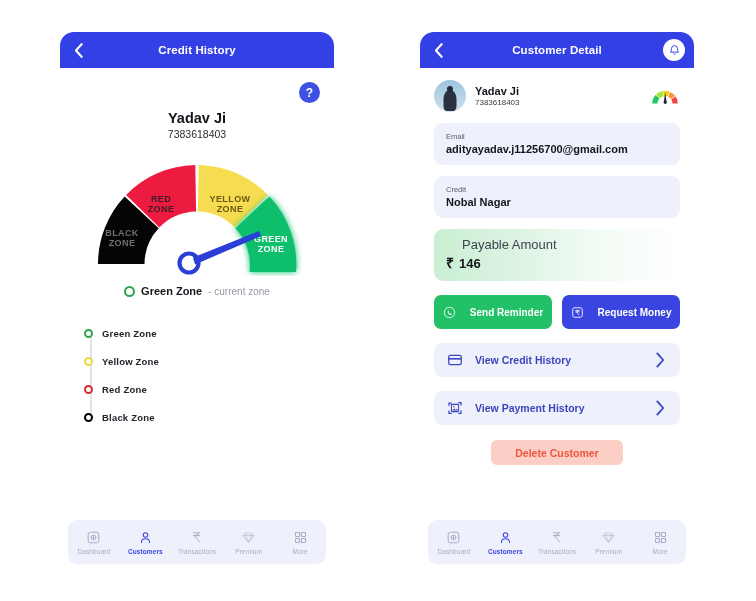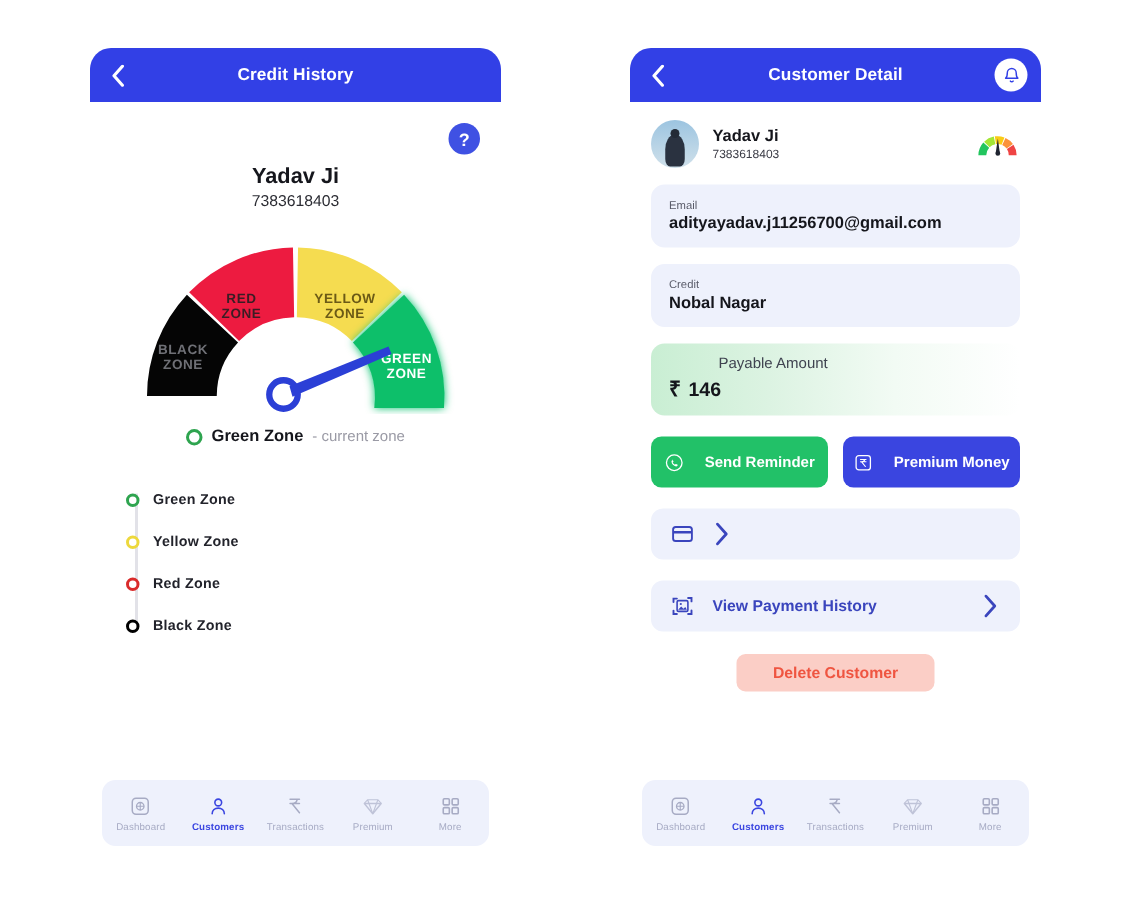--- a/index.html
+++ b/index.html
@@ -174,21 +174,21 @@
   }
   .info-label { font-size: 7.5px; color: #585a68; margin-bottom: 2px; }
   .info-value { font-size: 11px; font-weight: bold; color: #15161c; }
 
   .amount-card {
     margin: 11px 14px 0 14px;
     background: linear-gradient(90deg,#c9eed3 0%, #dcf3e2 32%, #f2fbf4 66%, #ffffff 100%);
     border-radius: 9px;
     padding: 8px 12px 9px 12px;
   }
-  .amt-label { font-size: 10px; color: #3f4350; margin-left: 33px; }
+  .amt-label { font-size: 13px; color: #3f4350; margin-left: 16px; }
   .amt-row { display: flex; align-items: baseline; gap: 5px; margin-top: 1px; }
   .amt-rupee { font-size: 14px; font-weight: bold; color: #15161c; }
   .amt-value { font-size: 13px; font-weight: bold; color: #15161c; }
 
   .btn-row {
     display: flex;
     gap: 10px;
     margin: 14px 14px 0 14px;
   }
   .act-btn {
@@ -453,29 +453,30 @@
           <circle cx="12" cy="12" r="9.6" fill="none" stroke="#ffffff" stroke-width="1.6"></circle>
           <path d="M9.3 8.3c.5-.1.8 0 1 .5l.7 1.5c.1.3 0 .5-.2.7l-.5.5c-.1.2-.1.4 0 .6.5.9 1.2 1.6 2.1 2.1.2.1.4.1.6 0l.5-.5c.2-.2.4-.3.7-.2l1.5.7c.5.2.6.5.5 1-.2.9-1.1 1.4-2 1.3-3-.3-5.3-2.6-5.6-5.6-.1-.9.4-1.8 1.3-2z" fill="#ffffff"></path>
         </svg>
         <span>Send Reminder</span>
       </div>
       <div class="act-btn btn-blue">
         <svg width="13" height="13" viewBox="0 0 24 24">
           <rect x="3.2" y="3.2" width="17.6" height="17.6" rx="3.4" fill="none" stroke="#ffffff" stroke-width="1.6"></rect>
           <path d="M8.6 8h6.8M8.6 10.8h6.8M13.6 8c0 2.1-1.7 2.8-3.6 2.8l4.6 5.8" fill="none" stroke="#ffffff" stroke-width="1.4" stroke-linecap="round" stroke-linejoin="round"></path>
         </svg>
-        <span>Premium Money</span>
+        <span>Request Money</span>
       </div>
     </div>
 
     <div class="link-row">
       <svg width="16" height="16" viewBox="0 0 24 24">
         <rect x="2.6" y="5" width="18.8" height="14" rx="2.6" fill="none" stroke="#3a45bd" stroke-width="1.9"></rect>
         <path d="M2.6 10.2h18.8" stroke="#3a45bd" stroke-width="2.4"></path>
       </svg>
+      <span class="link-label">View Credit History</span>
       <svg width="13" height="16" viewBox="0 0 12 18">
         <path d="M2.4 1.6 L9 9 L2.4 16.4" fill="none" stroke="#3a45bd" stroke-width="2.1" stroke-linecap="round" stroke-linejoin="round"></path>
       </svg>
     </div>
 
     <div class="link-row">
       <svg width="16" height="16" viewBox="0 0 24 24">
         <path d="M3 8V4.6h3.4M17.6 4h3.4v3.4M21 16.4V20h-3.4M6.4 20H3v-3.4" fill="none" stroke="#3a45bd" stroke-width="1.9" stroke-linecap="round"></path>
         <rect x="6.6" y="6.6" width="10.8" height="10.8" rx="1.4" fill="none" stroke="#3a45bd" stroke-width="1.6"></rect>
         <circle cx="10.3" cy="10" r="1.1" fill="#3a45bd"></circle>

